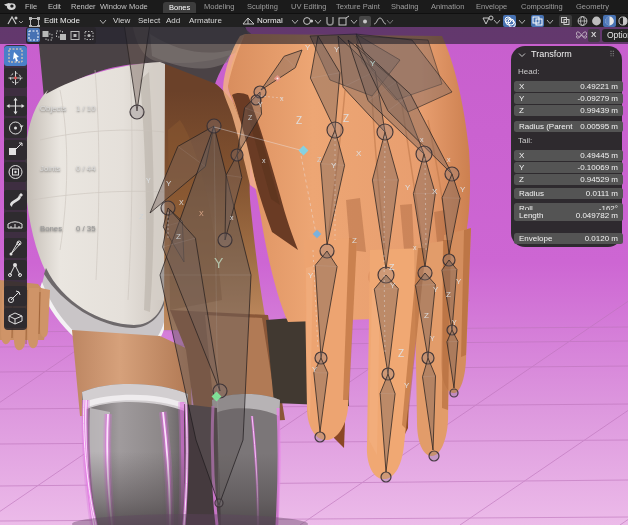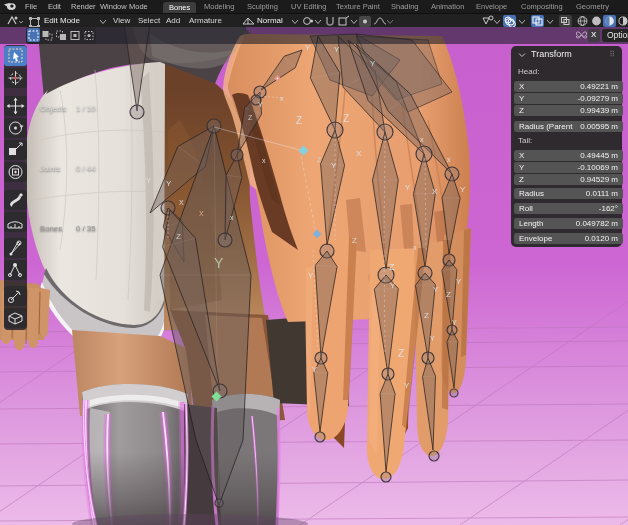--- a/index.html
+++ b/index.html
@@ -11,21 +11,21 @@
 #hdr .m { position:absolute; top:2px; }
 #tools { top:27px; height:17px; background:rgba(25,28,40,0.58); }
 .icon-btn { position:absolute; border-radius:2px; }
 #stats { position:absolute; left:40px; top:55px; color:#dcdcdc; font-size:7.8px; line-height:12px;
   text-shadow:0 1px 2px rgba(0,0,0,0.55); }
 #stats { width:80px; } #stats div { position:relative; height:12px; white-space:nowrap;margin-top:48px; } #stats .v { position:absolute; left:36px; top:0; }
 #lt { position:absolute; left:4px; top:45px; width:23px; }
 .tb { position:absolute; left:0; width:23px; height:20px; background:#2e2b2f; border-radius:3px; }
 .tb svg { position:absolute; left:1px; top:0px; }
 #panel { position:absolute; left:511px; top:46px; width:111px; height:201px;
-  background:rgba(40,40,40,0.96); border-radius:5px; color:#e0e0e0; }
+  background:rgba(40,40,40,0.96); border-radius:14px; color:#e0e0e0; }
 .prow { position:absolute; left:3px; width:109px; height:11px; background:#545454;
   border-radius:2.5px; font-size:8px; color:#f2f2f2; line-height:11px; padding:0 5px; }
 .prow .rv { float:right;text-align:center; }
 .plab { position:absolute; left:7px; font-size:8px; color:#cccccc; }
 </style></head><body>
 <div id="stage">
 <svg width="628" height="525" viewBox="0 0 628 525" xmlns="http://www.w3.org/2000/svg">
 <defs>
 <linearGradient id="bgpink" x1="0" y1="0" x2="0" y2="1">
  <stop offset="0" stop-color="#c75ecd"></stop>
@@ -590,16 +590,16 @@
   <div class="prow" style="top:35px">X<span class="rv">0.49221 m</span></div>
   <div class="prow" style="top:47px">Y<span class="rv">-0.09279 m</span></div>
   <div class="prow" style="top:59px">Z<span class="rv">0.99439 m</span></div>
   <div class="prow" style="top:75px">Radius (Parent<span class="rv">0.00595 m</span></div>
   <div class="plab" style="top:90px">Tail:</div>
   <div class="prow" style="top:104px">X<span class="rv">0.49445 m</span></div>
   <div class="prow" style="top:116px">Y<span class="rv">-0.10069 m</span></div>
   <div class="prow" style="top:128px">Z<span class="rv">0.94529 m</span></div>
   <div class="prow" style="top:142px">Radius<span class="rv">0.0111 m</span></div>
   <div class="prow" style="top:157px">Roll<span class="rv">-162°</span></div>
-  <div class="prow" style="top:172px">Length<span class="rv">0.049782 m</span></div>
+  <div class="prow" style="top:164px">Length<span class="rv">0.049782 m</span></div>
   <div class="prow" style="top:187px">Envelope<span class="rv">0.0120 m</span></div>
 </div>
 </div>
 
 </body></html>

